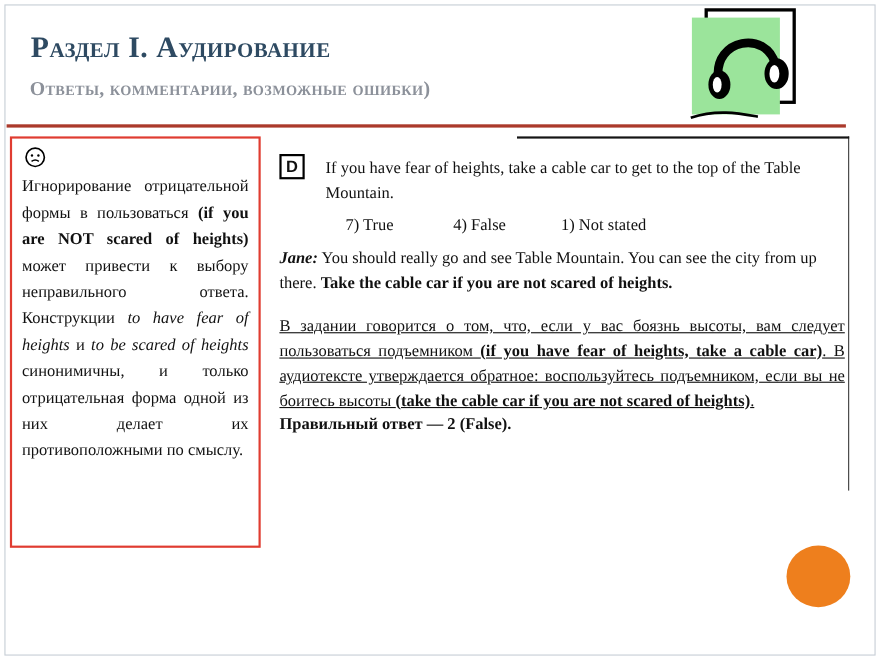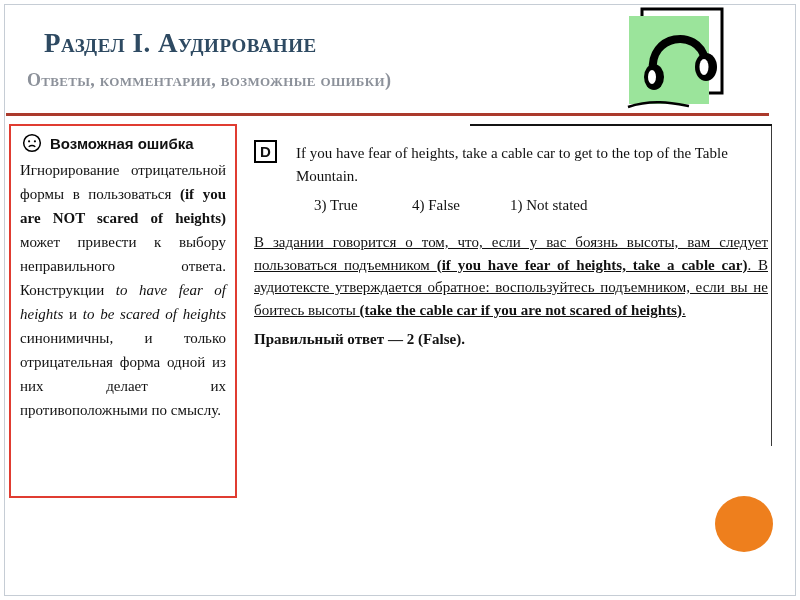--- a/index.html
+++ b/index.html
@@ -9,21 +9,21 @@
     --error-border-color:#e03c31;
     --orange-accent:#ee7f1d;
     --clipart-green:#9be49b;
   }
   *{box-sizing:border-box;}
   html,body{margin:0;padding:0;background:#ffffff;}
   body{width:800px;height:600px;overflow:hidden;font-family:"Liberation Serif",serif;}
   .slide{position:relative;width:800px;height:600px;background:#fff;}
   .frame{position:absolute;inset:4px;border:1px solid #c6cdd5;pointer-events:none;}
 
-  .title{position:absolute;left:44px;top:28px;margin:0;font-size:27px;font-weight:bold;
+  .title{position:absolute;left:28px;top:28px;margin:0;font-size:27px;font-weight:bold;
          font-variant:small-caps;letter-spacing:.5px;color:var(--title-color);}
   .subtitle{position:absolute;left:27px;top:70px;margin:0;font-size:18px;font-weight:bold;
          font-variant:small-caps;letter-spacing:.3px;color:var(--subtitle-color);}
   .rule{position:absolute;left:6px;top:113px;width:763px;height:3px;background:var(--rule-color);}
 
   .headphones{position:absolute;left:627px;top:7px;width:100px;height:106px;}
 
   .error-box{position:absolute;left:9px;top:124px;width:228px;height:374px;background:#fff;
          border:2px solid var(--error-border-color);padding:7px 9px 6px 9px;}
   .error-header{display:flex;align-items:center;gap:8px;margin:0 0 5px 2px;
@@ -39,21 +39,21 @@
          display:flex;align-items:center;justify-content:center;
          font-family:"Liberation Sans",sans-serif;font-weight:bold;font-size:15px;}
   .question{margin:4px;width:468px;line-height:1.5;}
   .options{display:flex;margin:4px 0 10px 60px;}
   .options span{display:inline-block;}
   .opt1{width:98px;}
   .opt2{width:98px;}
   .dialogue{margin:2px 0;width:512px;line-height:1.5;}
   .speaker{font-weight:bold;font-style:italic;}
   .explanation{margin:17px 0 0 0;width:514px;line-height:1.5;text-align:justify;hyphens:auto;text-decoration:underline;}
-  .answer{margin:10px 0 0 0;font-weight:bold;}
+  .answer{margin:2px 0 0 0;font-weight:bold;}
 
   .orange-circle{position:absolute;left:715px;top:496px;width:58px;height:56px;
          border-radius:50%;background:var(--orange-accent);}
 </style>
 </head>
 <body>
 
 <div class="slide">
   <div class="frame"></div>
 
@@ -78,40 +78,40 @@
   <aside class="error-box">
     <div class="error-header">
       <span class="sad">
         <svg viewBox="0 0 24 24" width="20" height="20" aria-hidden="true">
           <circle cx="12" cy="12" r="10" fill="none" stroke="#000" stroke-width="1.8"></circle>
           <circle cx="8.5" cy="10" r="1.3" fill="#000"></circle>
           <circle cx="15.5" cy="10" r="1.3" fill="#000"></circle>
           <path d="M8 16.5 Q 12 13.5 16 16.5" fill="none" stroke="#000" stroke-width="1.6"></path>
         </svg>
       </span>
-      <span>Возможная ошибка</span>
     </div>
     <p class="error-body" lang="ru"><span>Игнорирование отрицательной формы в пользоваться </span><b>(if you are NOT scared of heights)</b><span> может привести к выбору неправильного ответа. Конструкции </span><i>to have fear of heights</i><span> и </span><i>to be scared of heights</i><span> синонимичны, и только отрицательная форма одной из них делает их противоположными по смыслу.</span></p>
   </aside>
 
   <section class="task-panel">
     <div class="scan-line"></div>
 
     <div class="task-head">
       <span class="letter-box">D</span>
       <p class="question">If you have fear of heights, take a cable car to get to the top of the Table Mountain.</p>
     </div>
 
     <div class="options">
-      <span class="opt1">3) True</span>
+      <span class="opt1">7) True</span>
       <span class="opt2">4) False</span>
       <span class="opt3">1) Not stated</span>
     </div>
 
 
+    <p class="dialogue"><span class="speaker">Jane:</span><span> You should really go and see Table Mountain. You can see the city from up there. </span><b>Take the cable car if you are not scared of heights.</b></p>
 
     <p class="explanation" lang="ru"><span>В задании говорится о том, что, если у вас боязнь высоты, вам следует пользоваться подъемником </span><b>(if you have fear of heights, take a cable car)</b><span>. В аудиотексте утверждается обратное: воспользуйтесь подъемником, если вы не боитесь высоты </span><b>(take the cable car if you are not scared of heights)</b><span>.</span></p>
 
     <p class="answer">Правильный ответ — 2 (False).</p>
   </section>
 
   <div class="orange-circle"></div>
 </div>
 
 </body></html>

